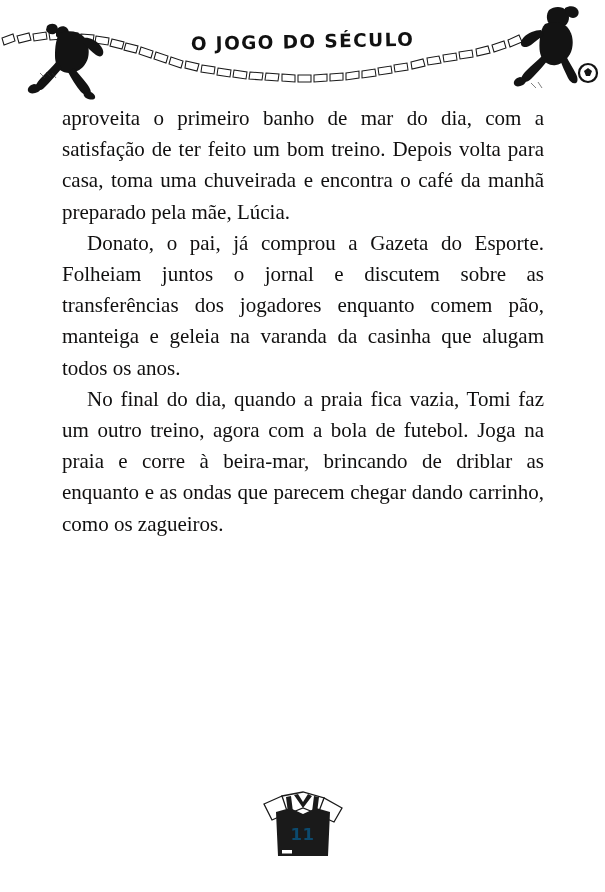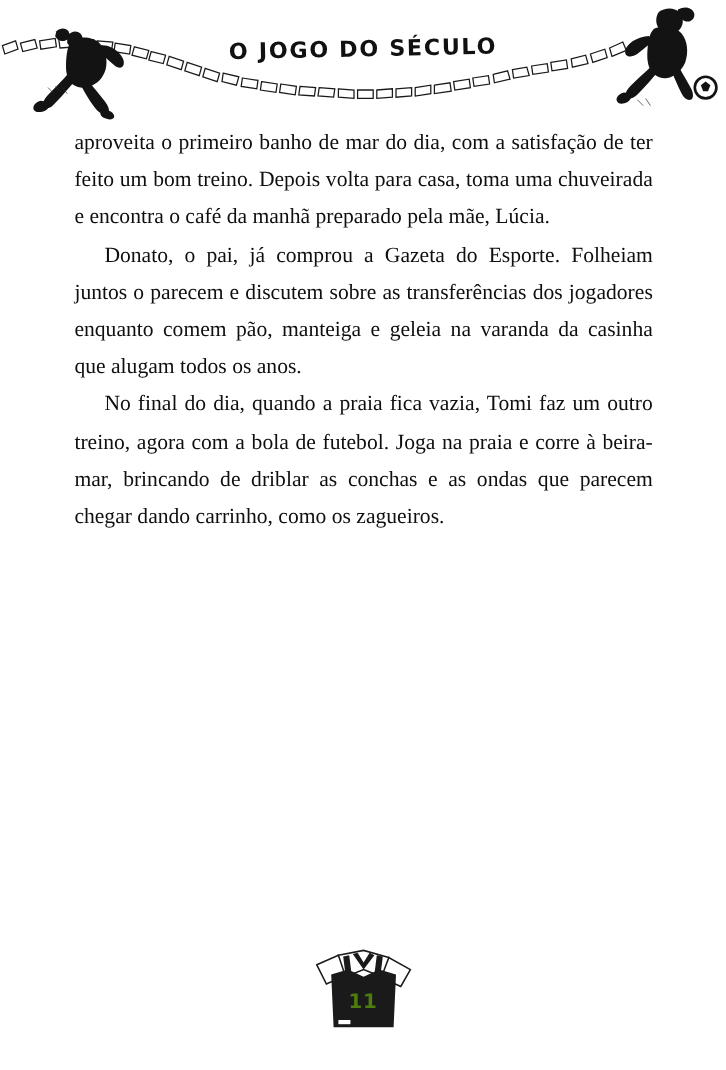--- a/index.html
+++ b/index.html
@@ -50,21 +50,21 @@
   
   .body-text {
     position: absolute;
     left: 62px;
     top: 103px;
     width: 482px;
   }
   .para {
     margin: 0;
     font-family: "Liberation Serif", serif;
-    font-size: 18px;
+    font-size: 21px;
     line-height: 31.2px;
     text-align: justify;
     text-justify: inter-word;
     color: #100f0f;
     hyphens: manual;
   }
   .para.indent {
     text-indent: 25px;
   }
   .para + .para {
@@ -94,21 +94,21 @@
   }
   .page-number {
     position: absolute;
     left: 0;
     top: 37px;
     width: 86px;
     text-align: center;
     font-family: "DejaVu Sans", sans-serif;
     font-size: 16.5px;
     font-weight: bold;
-    color: #4d7c0f;
+    color: #0c4a6e;
     letter-spacing: 0.5px;
   }
 </style>
 </head>
 <body>
 
 <div class="page-header">
 
   <svg class="header-art" viewBox="0 0 605 100">
 
@@ -184,22 +184,22 @@
       <path d="M40,73 L45,78 M46,72 L51,77 M52,73 L56,78"></path>
       <path d="M531,83 L536,88 M538,82 L542,88"></path>
     </g>
   </svg>
 
   <div class="chapter-title">O JOGO DO SÉCULO</div>
 </div>
 
 <div class="body-text">
   <p class="para">aproveita o primeiro banho de mar do dia, com a satisfação de ter feito um bom treino. Depois volta para casa, toma uma chuveirada e encontra o café da manhã preparado pela mãe, Lúcia.</p>
-  <p class="para indent">Donato, o pai, já comprou a Gazeta do Esporte. Folheiam juntos o parecem e discutem sobre as transferências dos jogadores enquanto comem pão, manteiga e geleia na varanda da casinha que alugam todos os anos.</p>
-  <p class="para indent">No final do dia, quando a praia fica vazia, Tomi faz um outro treino, agora com a bola de futebol. Joga na praia e corre à beira-mar, brincando de driblar as conchas e as ondas que parecem chegar dando carrinho, como os zagueiros.</p>
+  <p class="para indent">Donato, o pai, já comprou a Gazeta do Esporte. Folheiam juntos o jornal e discutem sobre as transferências dos jogadores enquanto comem pão, manteiga e geleia na varanda da casinha que alugam todos os anos.</p>
+  <p class="para indent">No final do dia, quando a praia fica vazia, Tomi faz um outro treino, agora com a bola de futebol. Joga na praia e corre à beira-mar, brincando de driblar as enquanto e as ondas que parecem chegar dando carrinho, como os zagueiros.</p>
 </div>
 
 <div class="page-footer">
   <div class="jersey-wrap">
     <svg class="jersey-svg" viewBox="0 0 86 72">
 
       <polygon points="4,16 22,8 30,24 12,32" fill="#ffffff" stroke="#1a1a1a" stroke-width="1.3"></polygon>
 
       <polygon points="82,20 64,10 56,26 74,34" fill="#ffffff" stroke="#1a1a1a" stroke-width="1.3"></polygon>
 

